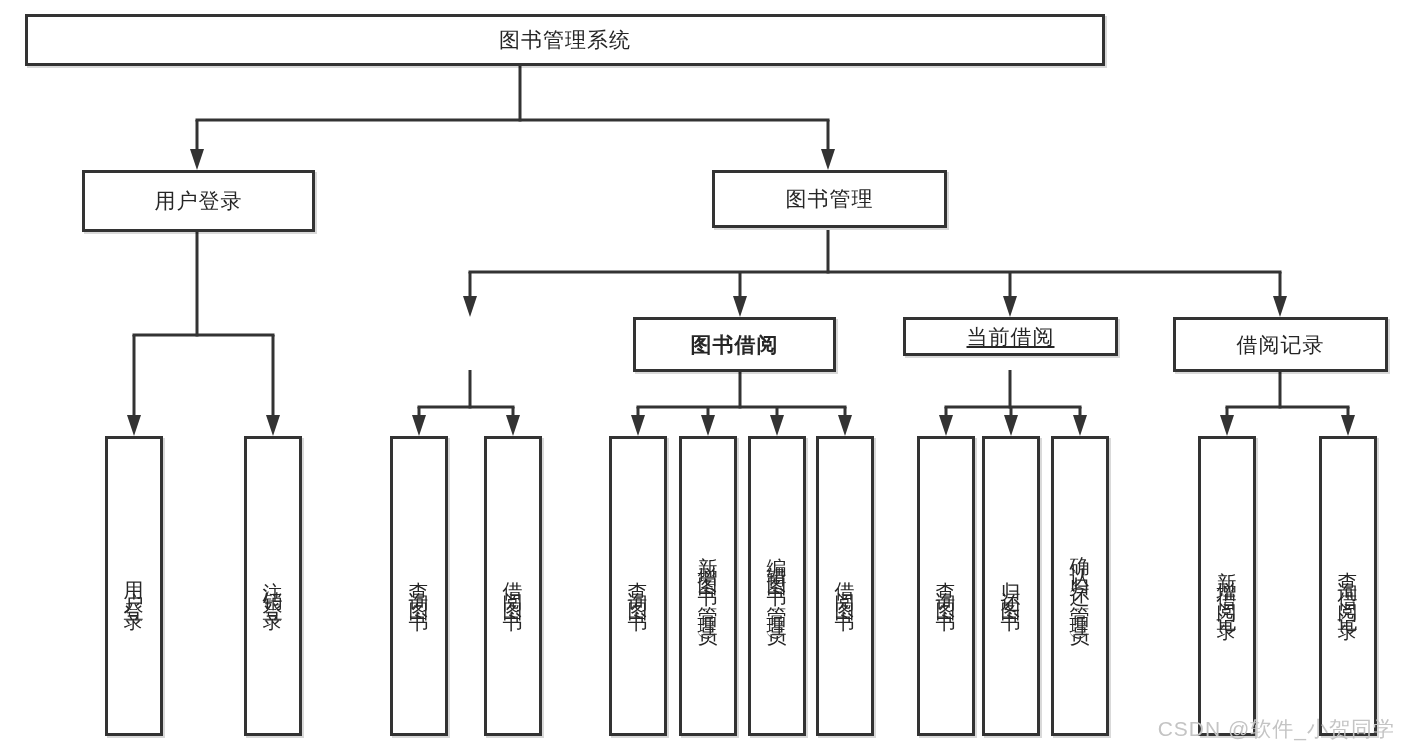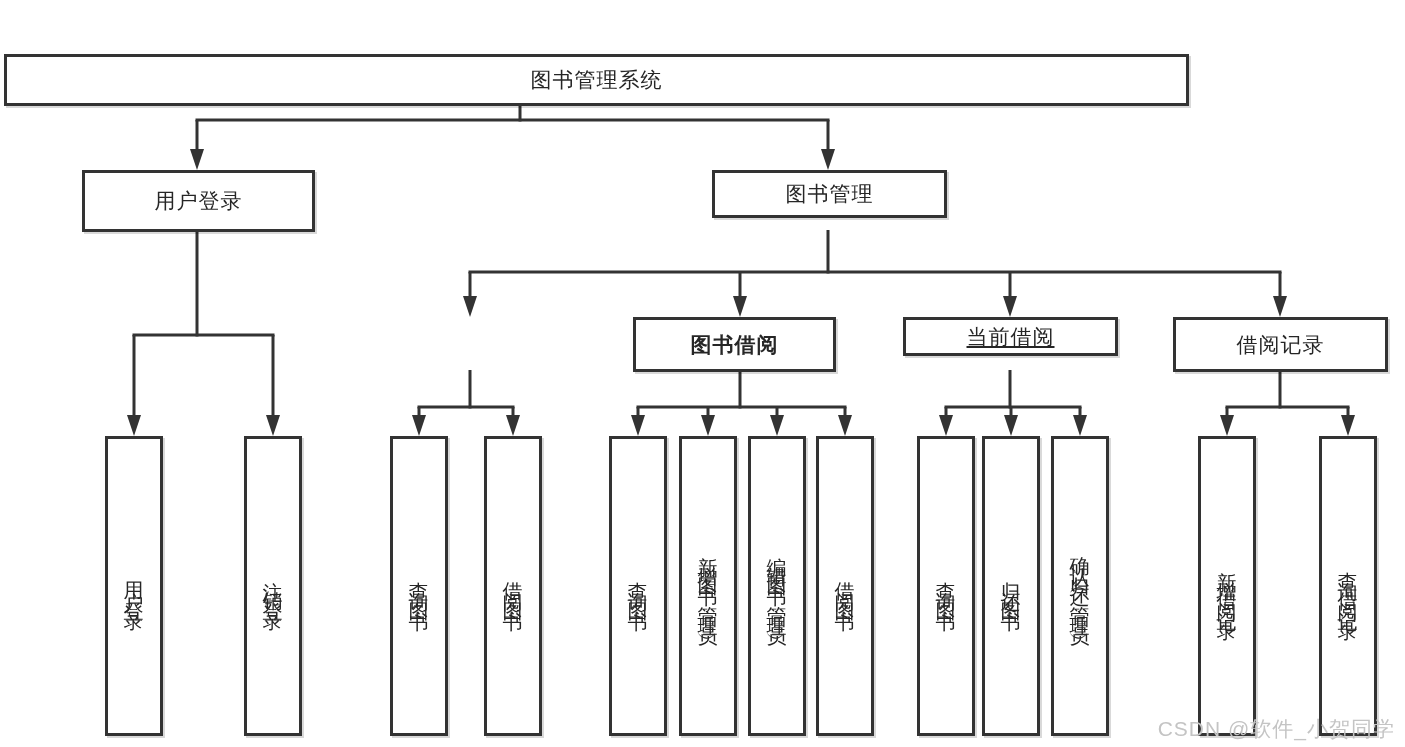--- a/index.html
+++ b/index.html
@@ -38,23 +38,23 @@
   .leaf { width: 58px; height: 300px; top: 436px; }
   .vtext {
     writing-mode: vertical-rl;
     text-orientation: mixed;
     font-size: 20px;
     letter-spacing: 10px;
     line-height: 1;
     white-space: nowrap;
   }
   
-  .n-root     { left: 4px;   top: 14px;  width: 1185px; height: 52px; margin-top: 40px; }
+  .n-root     { left: 25px;   top: 14px;  width: 1080px; height: 52px; }
   .n-login    { left: 82px;   top: 170px; width: 233px;  height: 62px; }
-  .n-mgmt     { left: 712px;  top: 170px; width: 235px;  height: 48px; }
+  .n-mgmt     { left: 712px;  top: 170px; width: 235px;  height: 58px; }
   .n-rec      { left: 363px;  top: 317px; width: 215px;  height: 55px; }
   .n-borrow   { left: 633px;  top: 317px; width: 203px;  height: 55px; font-weight: bold; }
   .n-current  { left: 903px;  top: 317px; width: 215px;  height: 39px; text-decoration: underline; }
   .n-records  { left: 1173px; top: 317px; width: 215px;  height: 55px; }
   
   .l0  { left: 105px; }
   .l1  { left: 244px; }
   .l2  { left: 390px; }
   .l3  { left: 484px; }
   .l4  { left: 609px; }

